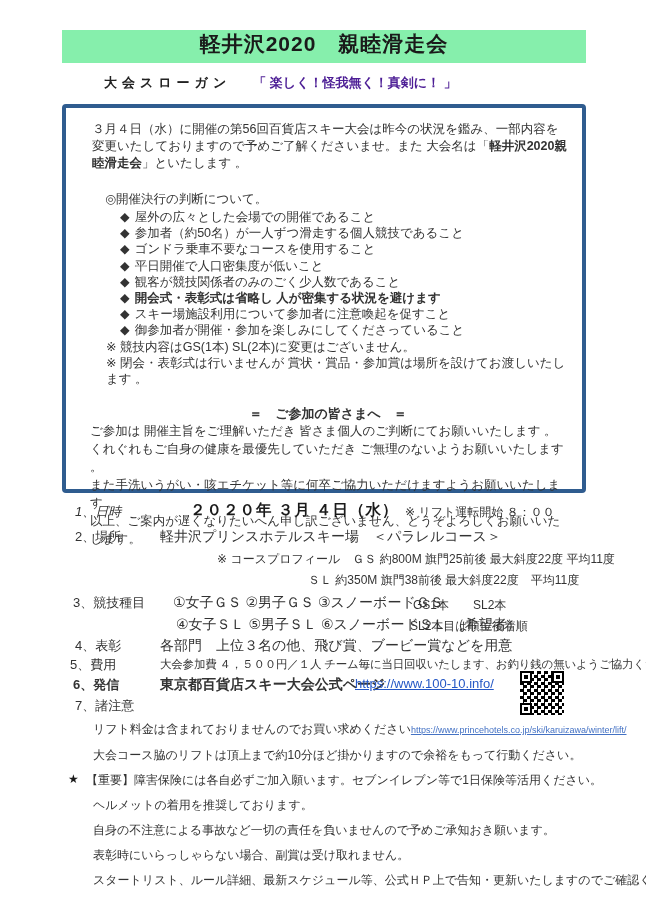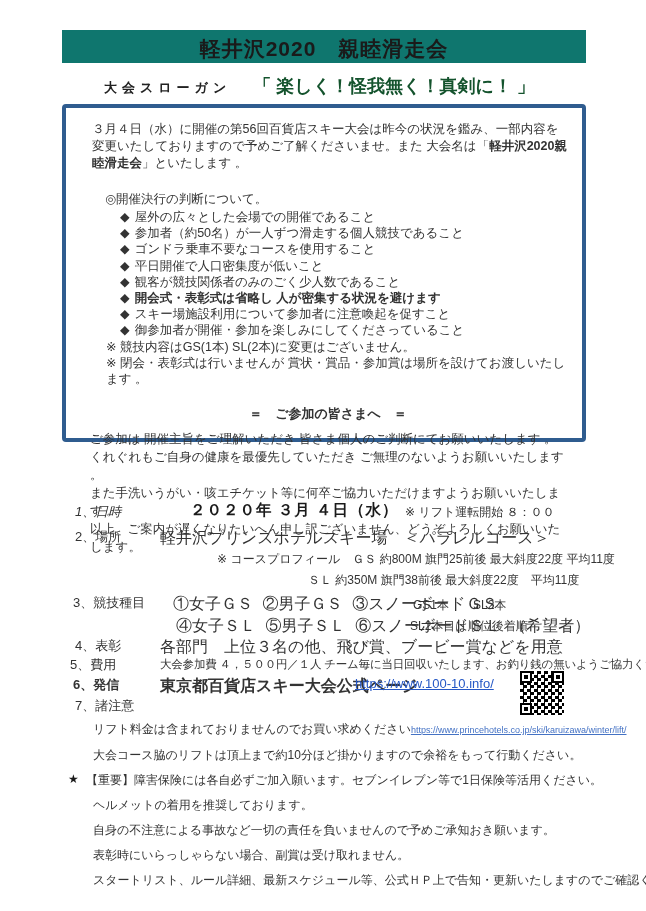--- a/index.html
+++ b/index.html
@@ -4,45 +4,45 @@
 <style>
   html,body{margin:0;padding:0;background:#ffffff;}
   .page{
     position:relative;width:646px;height:911px;background:#ffffff;
     font-family:"Liberation Sans","DejaVu Sans",sans-serif;
     color:#333333;overflow:hidden;
   }
   
   .header-bar{
     position:absolute;left:62px;top:30px;width:524px;height:33px;
-    background:#0f766e;display:flex;align-items:flex-end;justify-content:center;
+    background:#86efac;display:flex;align-items:flex-start;justify-content:center;
   }
   .header-bar .title{font-size:21px;font-weight:bold;color:#1a1a1a;letter-spacing:1px;}
   .slogan-row{position:absolute;left:104px;top:74px;display:flex;align-items:baseline;gap:22px;}
   .slogan-label{font-size:13px;font-weight:bold;letter-spacing:5px;color:#222;}
-  .slogan-text{font-size:18px;font-weight:bold;color:#14532d;}
+  .slogan-text{font-size:13px;font-weight:bold;color:#4c1d95;}
   
   .notice-box{
-    position:absolute;left:62px;top:104px;width:524px;height:338px;
+    position:absolute;left:62px;top:104px;width:524px;height:389px;
     box-sizing:border-box;border:4px solid #2f5c8f;border-radius:4px;
     background:#ffffff;padding:13px 12px 0 20px;font-size:12.5px;line-height:17px;
   }
   .intro{margin:0 0 0 6px;}
   .decision-heading{margin:19px 0 1px 19px;}
   .bullets{list-style:none;margin:0 0 0 34px;padding:0;line-height:16.2px;}
   .bullets .b-char{margin-right:5px;}
   .caution{margin:16px 0 0 10px;line-height:16.2px;}
   .sub-note{margin:0 0 0 20px;line-height:16.2px;}
-  .participants-heading{margin:18px 0 8px 0;text-align:center;font-weight:bold;font-size:13px;}
+  .participants-heading{margin:18px 0 0 0;text-align:center;font-weight:bold;font-size:13px;}
   .participants p{margin:0 0 0 4px;line-height:18px;}
   .bold{font-weight:bold;}
   
   .abs{position:absolute;white-space:nowrap;}
   .lbl{font-size:13px;color:#333;}
-  .val{font-size:16px;color:#333;font-family:Liberation Mono, monospace;}
+  .val{font-size:14px;color:#333;}
   .small{font-size:12px;}
   .date-big{font-size:15.5px;font-weight:bold;color:#1a1a1a;letter-spacing:1px;}
   a.link-main{color:#2457c5;text-decoration:underline;font-size:13px;}
   a.link-small{color:#4472c4;text-decoration:underline;font-size:9px;}
   
   .qr{
     position:absolute;left:520px;top:671px;width:44px;height:44px;
     background:conic-gradient(#000 90deg,#fff 0 180deg,#000 0 270deg,#fff 0) 0 0/7px 7px;
     outline:1px solid #fff;
   }

